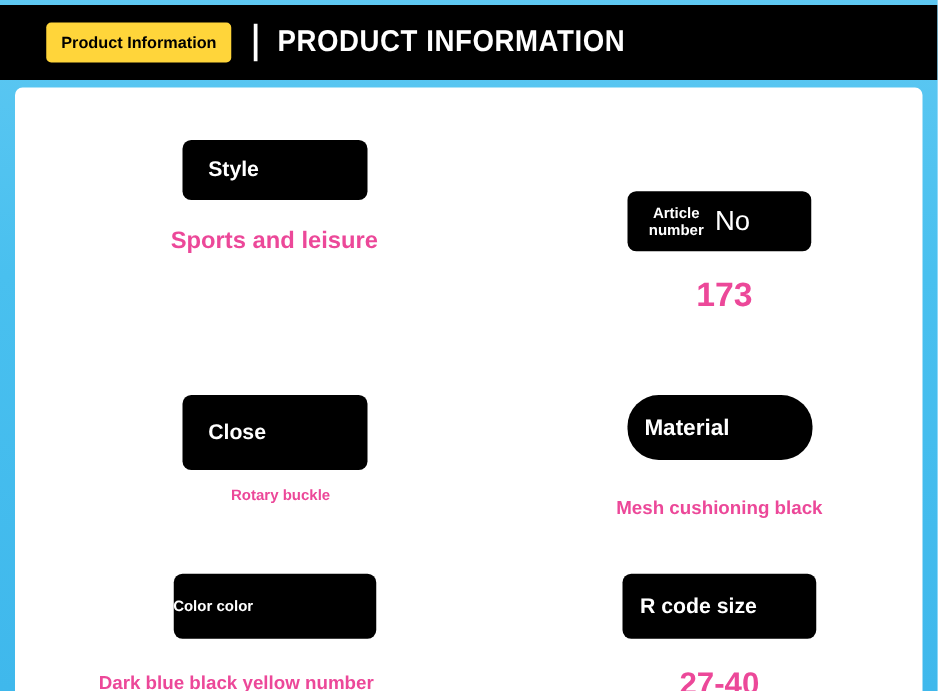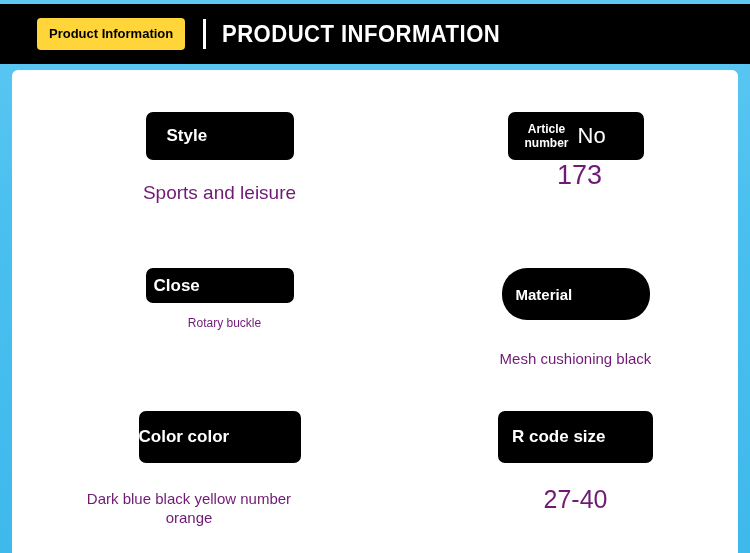--- a/index.html
+++ b/index.html
@@ -92,52 +92,52 @@
     background: #000000;
     color: #ffffff;
     border-radius: 7px;
     font-weight: bold;
     box-sizing: border-box;
   }
   .tag-style {
     width: 148px; height: 48px; font-size: 17px; padding-left: 21px;
   }
   .tag-article {
-    width: 136px; height: 48px; padding-left: 10px;
+    width: 147px; height: 48px; padding-left: 10px; margin-top: 41px;
   }
   .tag-article .small {
     font-size: 12px;
     line-height: 14px;
     font-weight: bold;
     width: 58px;
   }
   .tag-article .big {
     font-size: 22px;
     font-weight: normal;
     margin-left: 2px;
   }
   .tag-close {
-    width: 148px; height: 35px; font-size: 17px; padding-left: 8px;
+    width: 148px; height: 60px; font-size: 17px; padding-left: 21px;
   }
   .tag-material {
-    width: 148px; height: 52px; font-size: 15px; padding-left: 14px; border-radius: 25px;
+    width: 148px; height: 52px; font-size: 18px; padding-left: 14px; border-radius: 25px;
   }
   .tag-color {
-    width: 162px; height: 52px; font-size: 17px; 
+    width: 162px; height: 52px; font-size: 12px; 
   }
   .tag-rcode {
     width: 155px; height: 52px; font-size: 17px; padding-left: 14px;
   }
 
   .value {
-    color: #701a75;
-    font-weight: normal;
+    color: #ec4899;
+    font-weight: bold;
   }
   .v-style { font-size: 19px; margin-top: 22px; margin-left: 0px; }
-  .v-article { font-size: 27px; margin-left: 8px; }
+  .v-article { font-size: 27px; margin-top: 20px; margin-left: 8px; }
   .v-close { font-size: 12px; margin-top: 13px; margin-left: 10px; }
   .v-material { font-size: 15px; margin-top: 30px; margin-left: 0px; }
   .v-color { font-size: 15px; margin-top: 26px; margin-left: 10px; line-height: 19px; width: 230px;}
   .v-rcode { font-size: 25px; margin-top: 22px; margin-left: 0px; }
 
   .rowgap-1 { height: 64px; }
   .rowgap-2 { height: 44px; }
 </style>
 </head>
 <body>

